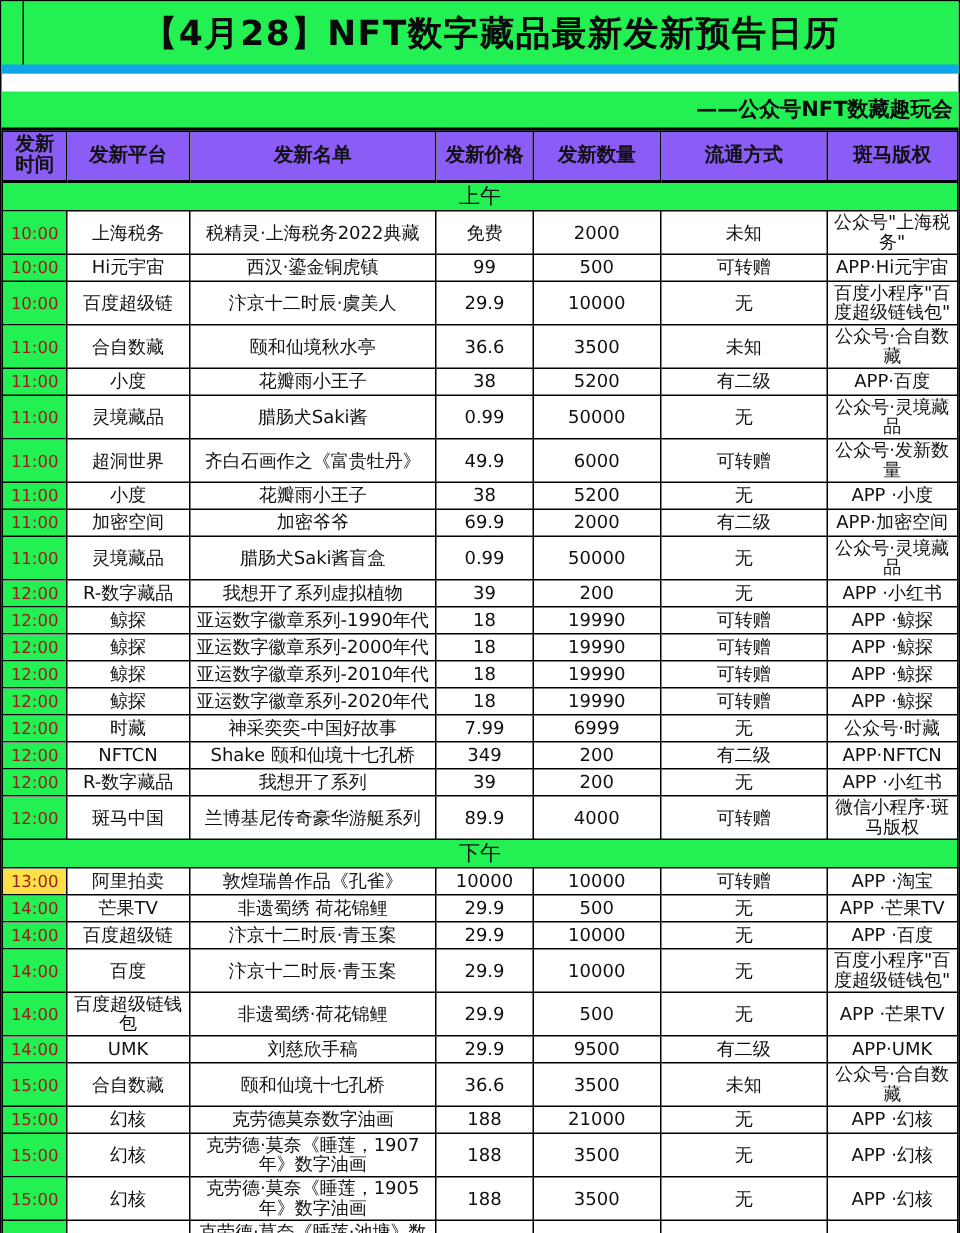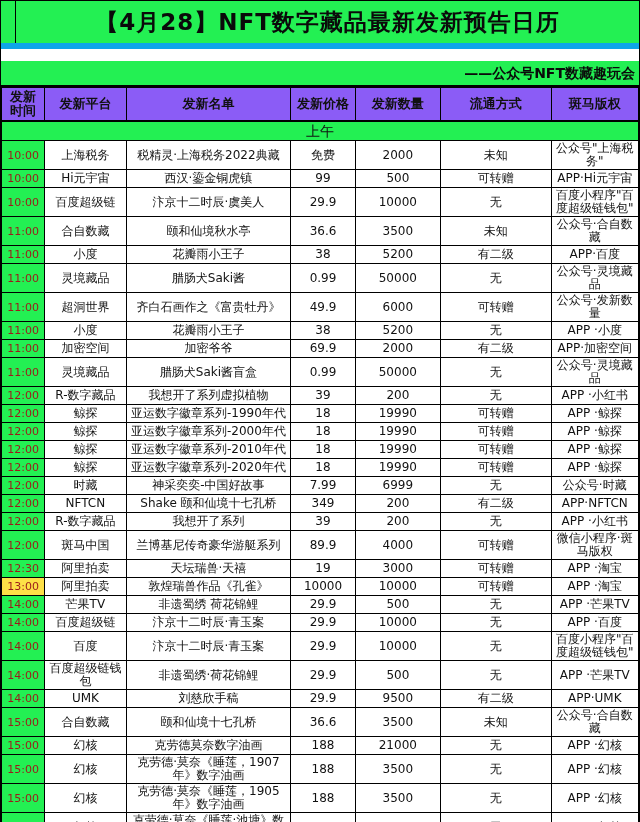--- a/index.html
+++ b/index.html
@@ -280,28 +280,22 @@
         </tr>
         <tr>
           <td class="time-cell" style="background: rgb(35, 240, 83); color: rgb(156, 27, 27);">12:00</td>
           <td>斑马中国</td>
           <td>兰博基尼传奇豪华游艇系列</td>
           <td>89.9</td>
           <td>4000</td>
           <td>可转赠</td>
           <td>微信小程序·斑马版权</td>
         </tr>
-        <tr>
-          <td class="time-cell" style="background: rgb(35, 240, 83); color: rgb(156, 27, 27);">12:30</td>
-          <td>阿里拍卖</td>
-          <td>天坛瑞兽·天禧</td>
-          <td>19</td>
-          <td>3000</td>
-          <td>可转赠</td>
-          <td>APP ·淘宝</td>
+        <tr class="section-row">
+          <td colspan="7" style="background: rgb(35, 240, 83);">下午</td>
         </tr>
         <tr>
           <td class="time-cell" style="background: #fde047; color: rgb(156, 27, 27);">13:00</td>
           <td>阿里拍卖</td>
           <td>敦煌瑞兽作品《孔雀》</td>
           <td>10000</td>
           <td>10000</td>
           <td>可转赠</td>
           <td>APP ·淘宝</td>
         </tr>

